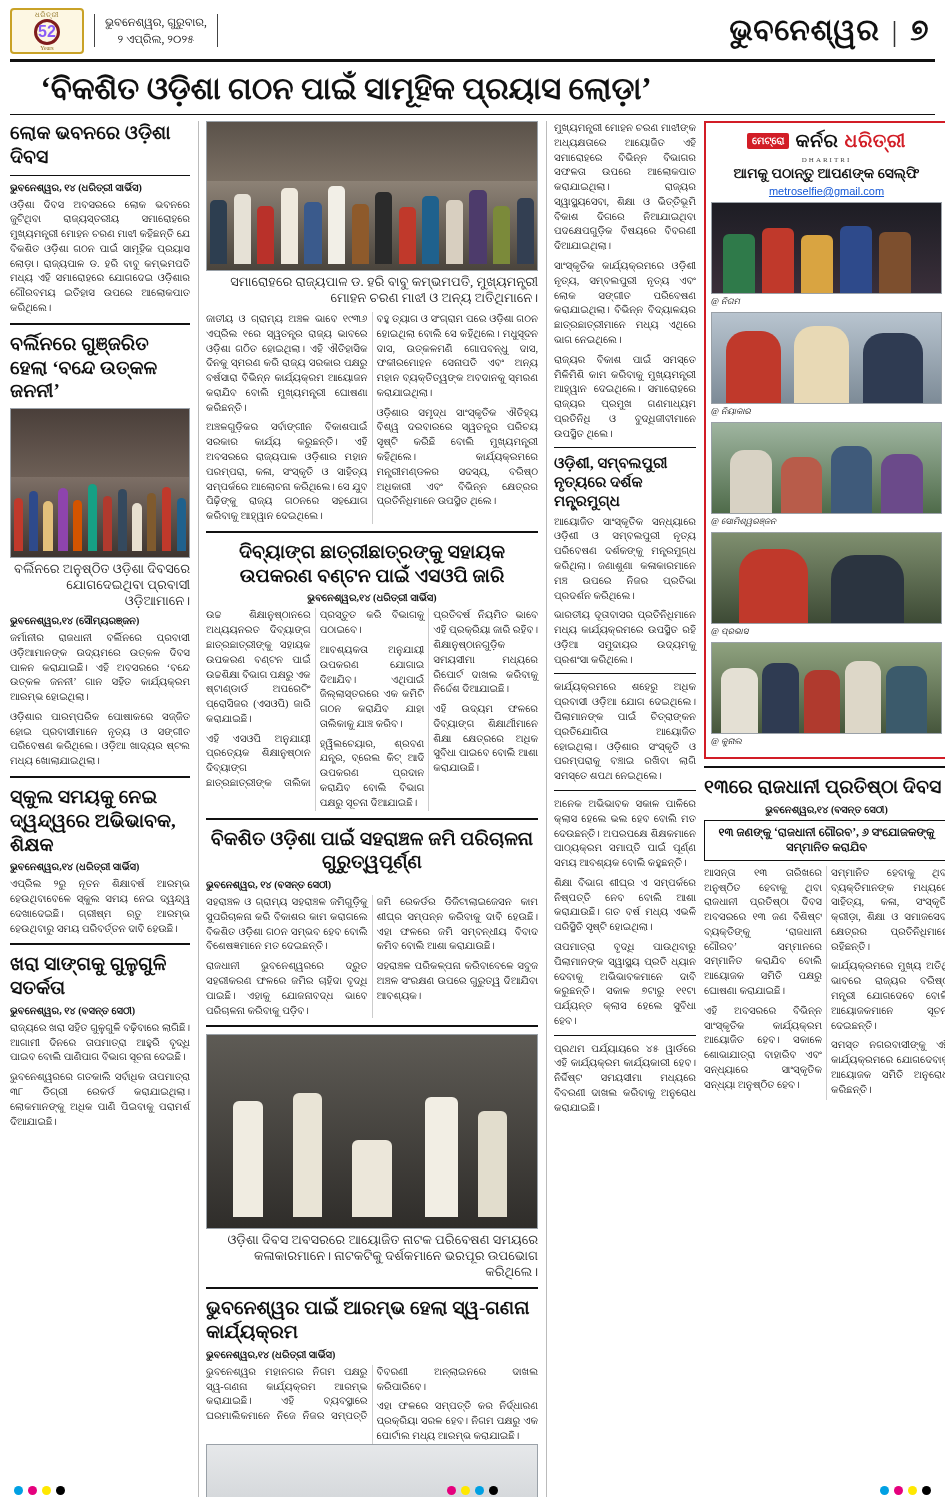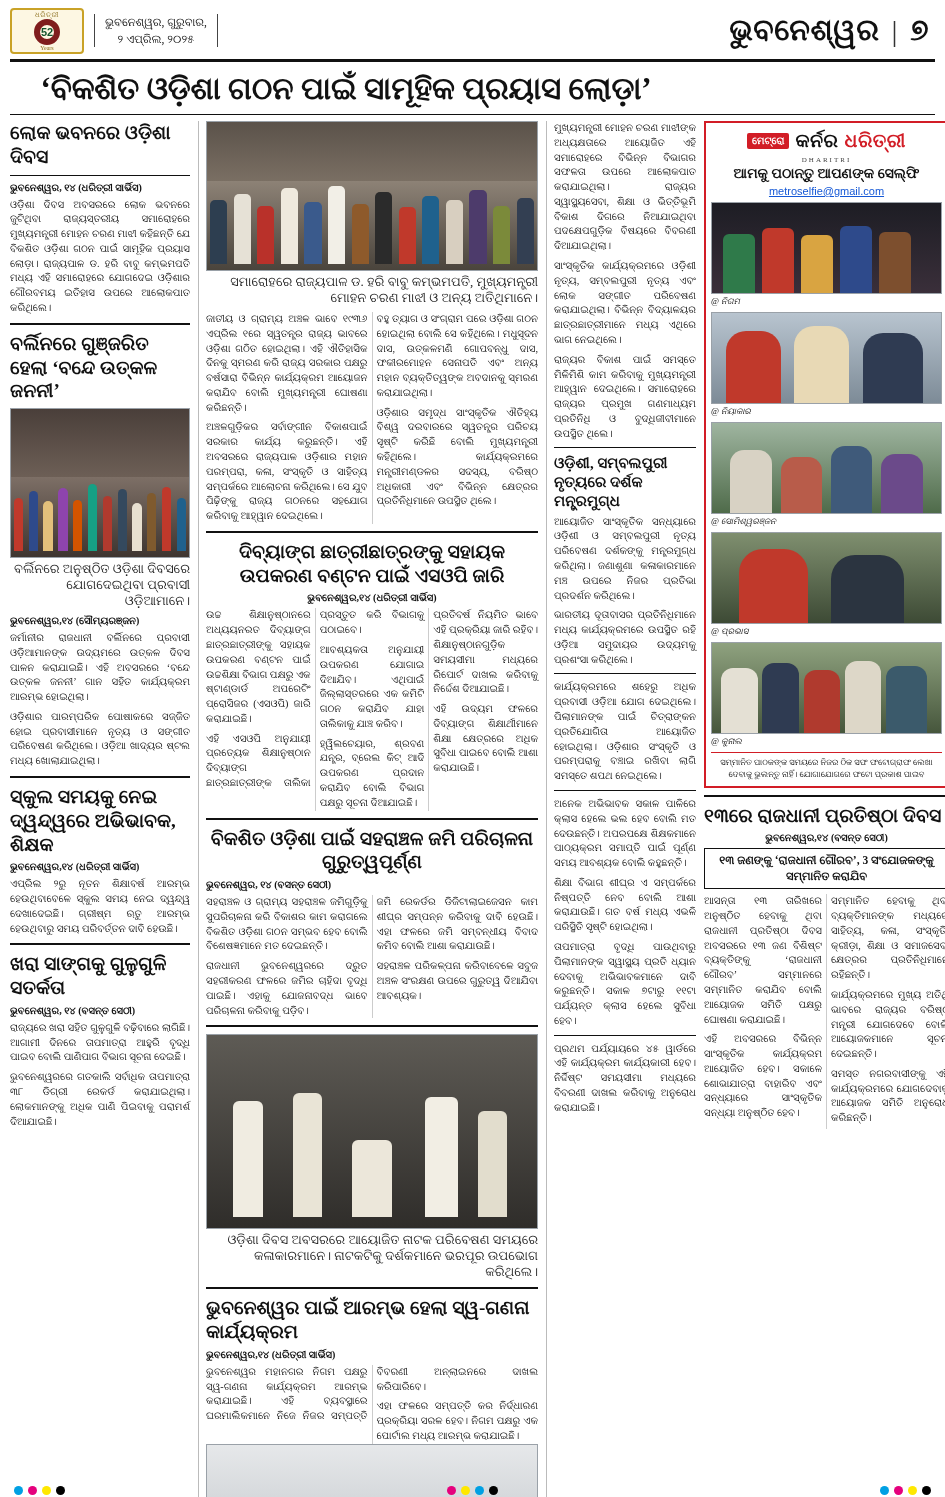--- a/index.html
+++ b/index.html
@@ -33,22 +33,22 @@
     border-radius: 4px;
     display: flex; flex-direction: column;
     align-items: center; justify-content: center;
     background: #fdf7e3;
     margin-right: 10px;
     flex: 0 0 auto;
   }
   .logo-badge .top { font-size: 7px; color:#8a6d1b; letter-spacing:.5px;}
   .logo-badge .circle {
     width: 26px; height: 26px; border-radius: 50%;
-    border: 6px solid #7f1d1d; color:#14532d;
-    font-size: 11px; font-weight: bold;
+    border: 3px solid #7f1d1d; color:#8b5cf6;
+    font-size: 16px; font-weight: bold;
     display:flex; align-items:center; justify-content:center;
     font-family:"Liberation Sans", sans-serif;
   }
   .logo-badge .yrs { font-size: 6px; color:#8a6d1b; }
   .dateline {
     border-left: 1px solid #444;
     border-right: 1px solid #444;
     padding: 0 10px;
     font-size: 11.5px;
     line-height: 1.45;
@@ -383,28 +383,27 @@
 
         <div class="selfie" style="background:linear-gradient(#8fa27f,#46563c);">
           <div style="position:absolute;bottom:0;left:4%;width:16%;height:72%;background:#e4e0d4;border-radius:12px 12px 0 0;"></div>
           <div style="position:absolute;bottom:0;left:22%;width:16%;height:78%;background:#2f3b52;border-radius:12px 12px 0 0;"></div>
           <div style="position:absolute;bottom:0;left:40%;width:16%;height:70%;background:#b03a2e;border-radius:12px 12px 0 0;"></div>
           <div style="position:absolute;bottom:0;left:58%;width:16%;height:80%;background:#ddd7c8;border-radius:12px 12px 0 0;"></div>
           <div style="position:absolute;bottom:0;left:76%;width:18%;height:74%;background:#3b5a6b;border-radius:12px 12px 0 0;"></div>
         </div>
         <div class="selfie-cap">@ କୁନାଲ</div>
 
-        <div class="ad-foot">ସମ୍ମାନିତ ପାଠକଙ୍କ ସମୟରେ ନିଜର ଠିକ ସଫ ଫଟୋଗ୍ରାଫ ଲେଖା ଦେବାକୁ ଭୁଲନ୍ତୁ ନାହିଁ। ଯୋଗାଯୋଗରେ ଫଟୋ ପ୍ରକାଶ ପାଇବ</div>
       </div>
 
       <div class="hr-thick"></div>
       <h2 class="sec">୧୩ରେ ରାଜଧାନୀ ପ୍ରତିଷ୍ଠା ଦିବସ</h2>
       <div class="byline" style="text-align:center;">ଭୁବନେଶ୍ୱର,୧୪ (ବସନ୍ତ ସେଠୀ)</div>
       <div style="border:1px solid #111; padding:4px; margin-bottom:5px;">
-        <div style="font-size:11.5px; font-weight:bold; text-align:center; line-height:1.35;">୧୩ ଜଣଙ୍କୁ ‘ରାଜଧାନୀ ଗୌରବ’, 3 ସଂଯୋଜକଙ୍କୁ ସମ୍ମାନିତ କରାଯିବ</div>
+        <div style="font-size:11.5px; font-weight:bold; text-align:center; line-height:1.35;">୧୩ ଜଣଙ୍କୁ ‘ରାଜଧାନୀ ଗୌରବ’, ୬ ସଂଯୋଜକଙ୍କୁ ସମ୍ମାନିତ କରାଯିବ</div>
       </div>
       <div class="twocol">
         <p class="txt">ଆସନ୍ତା ୧୩ ତାରିଖରେ ଅନୁଷ୍ଠିତ ହେବାକୁ ଥିବା ରାଜଧାନୀ ପ୍ରତିଷ୍ଠା ଦିବସ ଅବସରରେ ୧୩ ଜଣ ବିଶିଷ୍ଟ ବ୍ୟକ୍ତିଙ୍କୁ ‘ରାଜଧାନୀ ଗୌରବ’ ସମ୍ମାନରେ ସମ୍ମାନିତ କରାଯିବ ବୋଲି ଆୟୋଜକ ସମିତି ପକ୍ଷରୁ ଘୋଷଣା କରାଯାଇଛି।</p>
         <p class="txt">ଏହି ଅବସରରେ ବିଭିନ୍ନ ସାଂସ୍କୃତିକ କାର୍ଯ୍ୟକ୍ରମ ଆୟୋଜିତ ହେବ। ସକାଳେ ଶୋଭାଯାତ୍ରା ବାହାରିବ ଏବଂ ସନ୍ଧ୍ୟାରେ ସାଂସ୍କୃତିକ ସନ୍ଧ୍ୟା ଅନୁଷ୍ଠିତ ହେବ।</p>
         <p class="txt">ସମ୍ମାନିତ ହେବାକୁ ଥିବା ବ୍ୟକ୍ତିମାନଙ୍କ ମଧ୍ୟରେ ସାହିତ୍ୟ, କଳା, ସଂସ୍କୃତି, କ୍ରୀଡ଼ା, ଶିକ୍ଷା ଓ ସମାଜସେବା କ୍ଷେତ୍ରର ପ୍ରତିନିଧିମାନେ ରହିଛନ୍ତି।</p>
         <p class="txt">କାର୍ଯ୍ୟକ୍ରମରେ ମୁଖ୍ୟ ଅତିଥି ଭାବରେ ରାଜ୍ୟର ବରିଷ୍ଠ ମନ୍ତ୍ରୀ ଯୋଗଦେବେ ବୋଲି ଆୟୋଜକମାନେ ସୂଚନା ଦେଇଛନ୍ତି।</p>
         <p class="txt">ସମସ୍ତ ନଗରବାସୀଙ୍କୁ ଏହି କାର୍ଯ୍ୟକ୍ରମରେ ଯୋଗଦେବାକୁ ଆୟୋଜକ ସମିତି ଅନୁରୋଧ କରିଛନ୍ତି।</p>
       </div>
     </div>
   </div>

